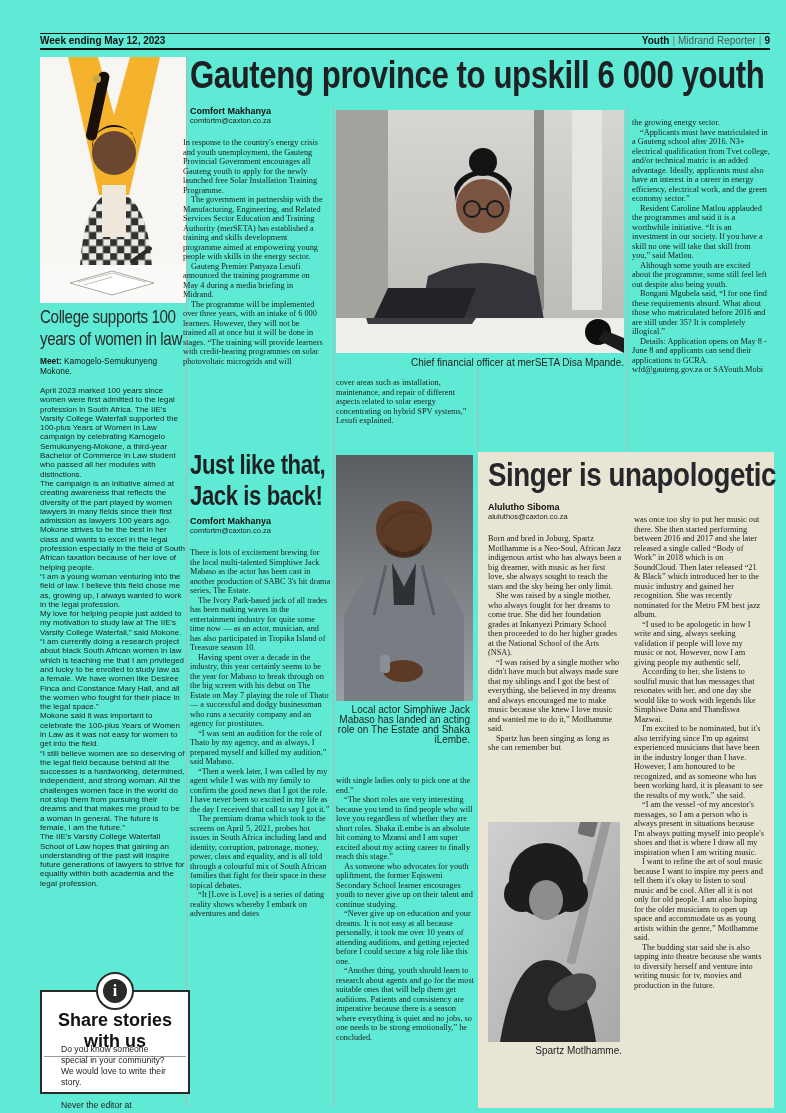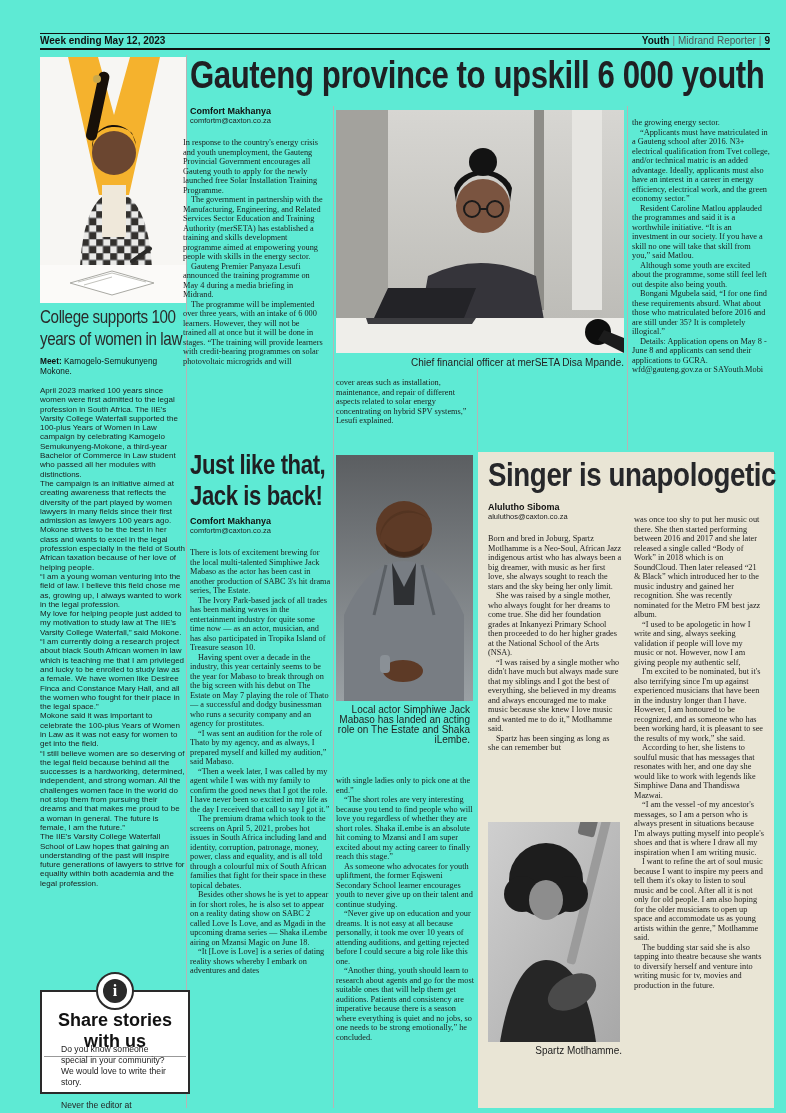--- a/index.html
+++ b/index.html
@@ -178,21 +178,20 @@
     <span class="name">Comfort Makhanya</span>
     <span class="email">comfortm@caxton.co.za</span>
   </div>
   <div class="serif-body" style="left:190px;top:548px;width:141px;height:560px;">
       <p>There is lots of excitement brewing for the local multi-talented Simphiwe Jack Mabaso as the actor has been cast in another production of SABC 3's hit drama series, The Estate.</p>
       <p>The Ivory Park-based jack of all trades has been making waves in the entertainment industry for quite some time now — as an actor, musician, and has also participated in Tropika Island of Treasure season 10.</p>
       <p>Having spent over a decade in the industry, this year certainly seems to be the year for Mabaso to break through on the big screen with his debut on The Estate on May 7 playing the role of Thato — a successful and dodgy businessman who runs a security company and an agency for prostitutes.</p>
       <p>“I was sent an audition for the role of Thato by my agency, and as always, I prepared myself and killed my audition,” said Mabaso.</p>
       <p>“Then a week later, I was called by my agent while I was with my family to confirm the good news that I got the role. I have never been so excited in my life as the day I received that call to say I got it.”</p>
       <p>The premium drama which took to the screens on April 5, 2021, probes hot issues in South Africa including land and identity, corruption, patronage, money, power, class and equality, and is all told through a colourful mix of South African families that fight for their space in these topical debates.</p>
-      <p>Besides other shows he is yet to appear in for short roles, he is also set to appear on a reality dating show on SABC 2 called Love Is Love, and as Mgadi in the upcoming drama series — Shaka iLembe airing on Mzansi Magic on June 18.</p>
       <p>“It [Love is Love] is a series of dating reality shows whereby I embark on adventures and dates</p>
     </div>
 
   <div class="photo" style="left:336px;top:455px;width:137px;height:246px;">
     <svg width="137" height="246" viewBox="0 0 137 246">
       <defs>
         <linearGradient id="bg3" x1="0" y1="0" x2="0" y2="1">
           <stop offset="0" stop-color="#5b5e61"></stop>
             <stop offset="1" stop-color="#9aa0a4"></stop>
         </linearGradient>
@@ -246,20 +245,20 @@
       <circle cx="82" cy="72" r="18" fill="#1d1d1d"></circle>
       <ellipse cx="58" cy="78" rx="17" ry="20" fill="#8d8d8d"></ellipse>
       <path d="M12,220 C22,160 40,138 58,138 C80,138 100,162 108,220 Z" fill="#262626"></path>
       <ellipse cx="84" cy="170" rx="26" ry="16" fill="#4a4a4a" transform="rotate(-28 84 170)"></ellipse>
     </svg>
   </div>
   <div class="caption" style="left:488px;top:1046px;width:134px;">Spartz Motlhamme.</div>
   <div class="serif-body" style="left:634px;top:502px;width:130px;height:598px;margin-top:13px;">
       <p>was once too shy to put her music out there. She then started performing between 2016 and 2017 and she later released a single called “Body of Work” in 2018 which is on SoundCloud. Then later released “21 &amp; Black” which introduced her to the music industry and gained her recognition. She was recently nominated for the Metro FM best jazz album.</p>
       <p>“I used to be apologetic in how I write and sing, always seeking validation if people will love my music or not. However, now I am giving people my authentic self,</p>
+      <p>According to her, she listens to soulful music that has messages that resonates with her, and one day she would like to work with legends like Simphiwe Dana and Thandiswa Mazwai.</p>
       <p>I'm excited to be nominated, but it's also terrifying since I'm up against experienced musicians that have been in the industry longer than I have. However, I am honoured to be recognized, and as someone who has been working hard, it is pleasant to see the results of my work,” she said.</p>
-      <p>According to her, she listens to soulful music that has messages that resonates with her, and one day she would like to work with legends like Simphiwe Dana and Thandiswa Mazwai.</p>
       <p>“I am the vessel -of my ancestor's messages, so I am a person who is always present in situations because I'm always putting myself into people's shoes and that is where I draw all my inspiration when I am writing music.</p>
       <p>I want to refine the art of soul music because I want to inspire my peers and tell them it's okay to listen to soul music and be cool. After all it is not only for old people. I am also hoping for the older musicians to open up space and accommodate us as young artists within the genre,” Motlhamme said.</p>
       <p>The budding star said she is also tapping into theatre because she wants to diversify herself and venture into writing music for tv, movies and production in the future.</p>
     </div>
 
 </div>
 
 </body></html>

